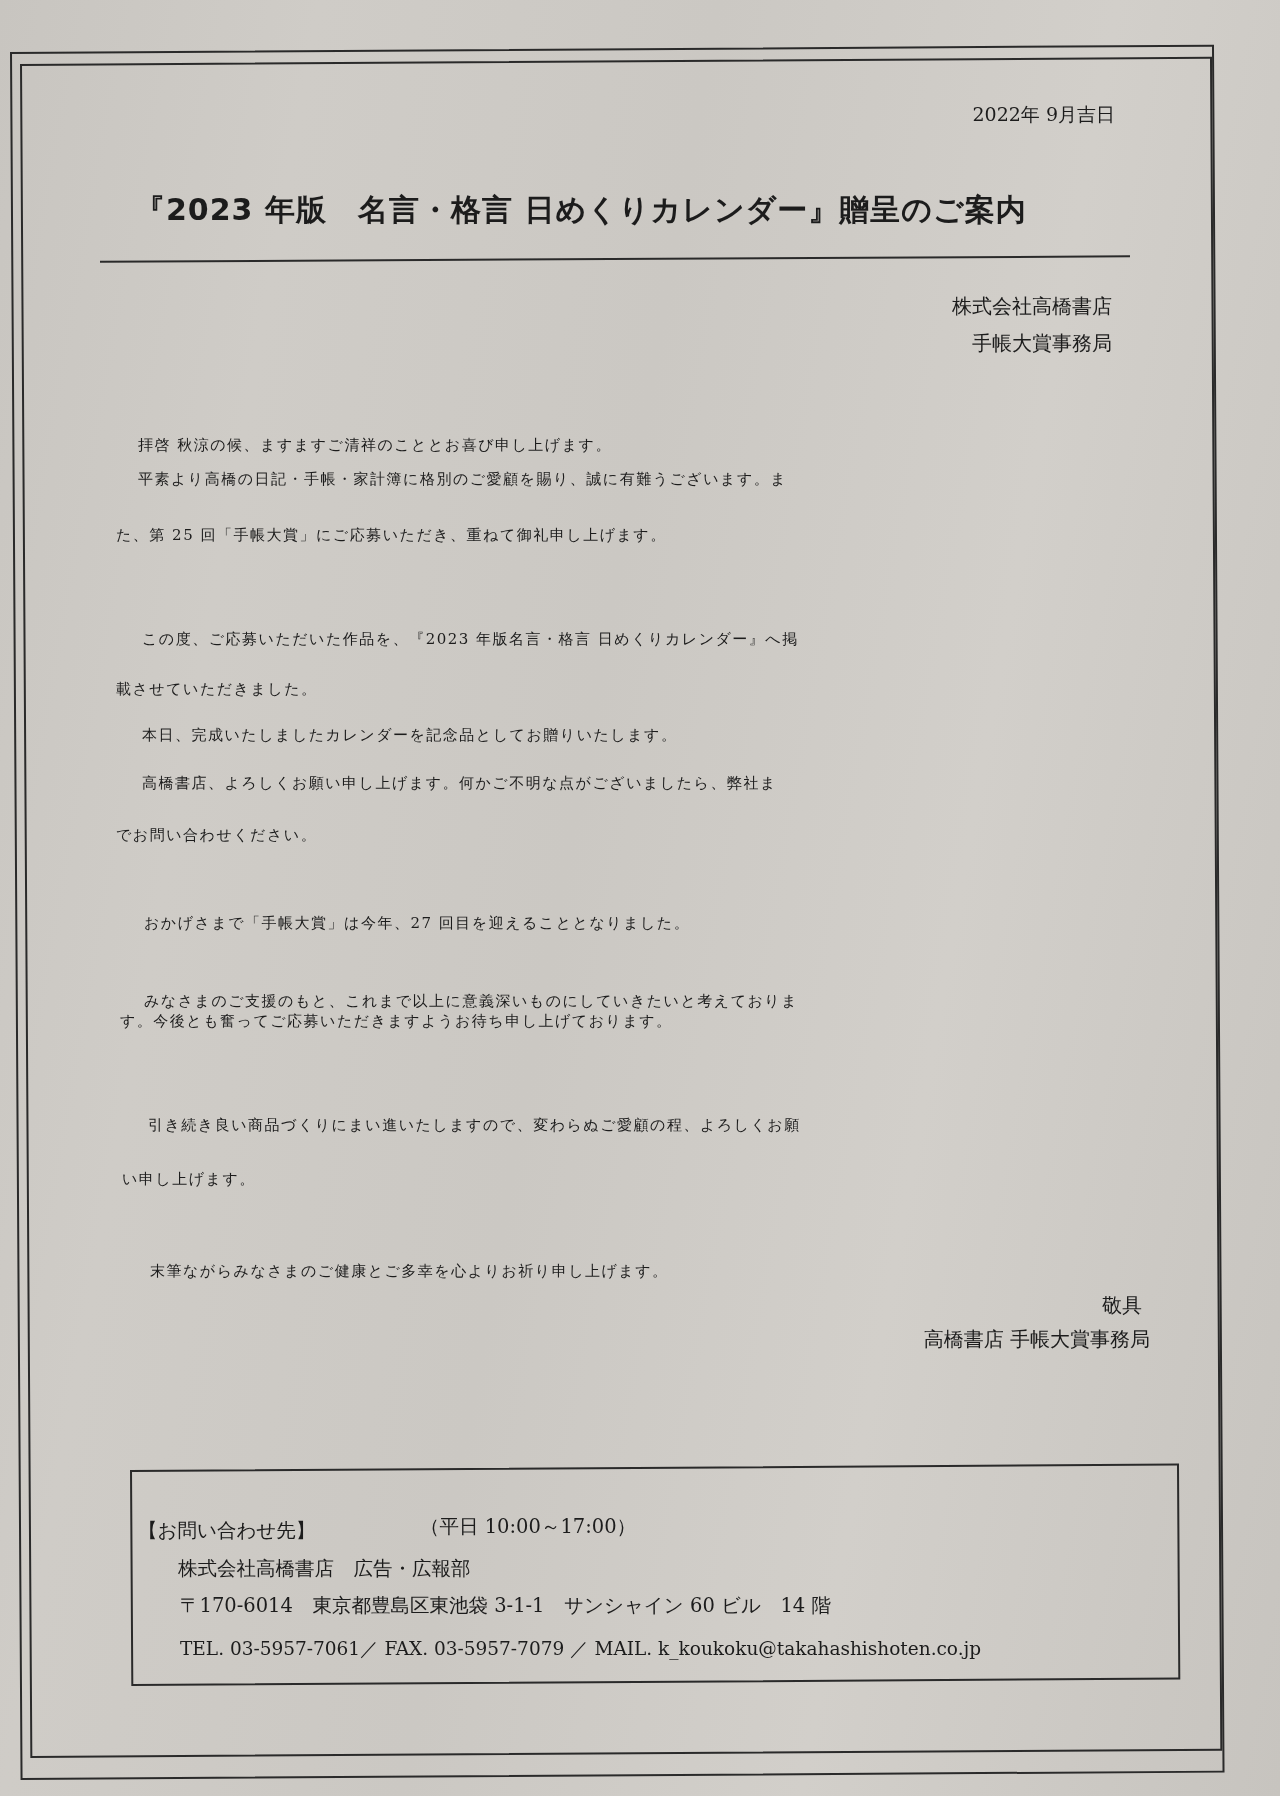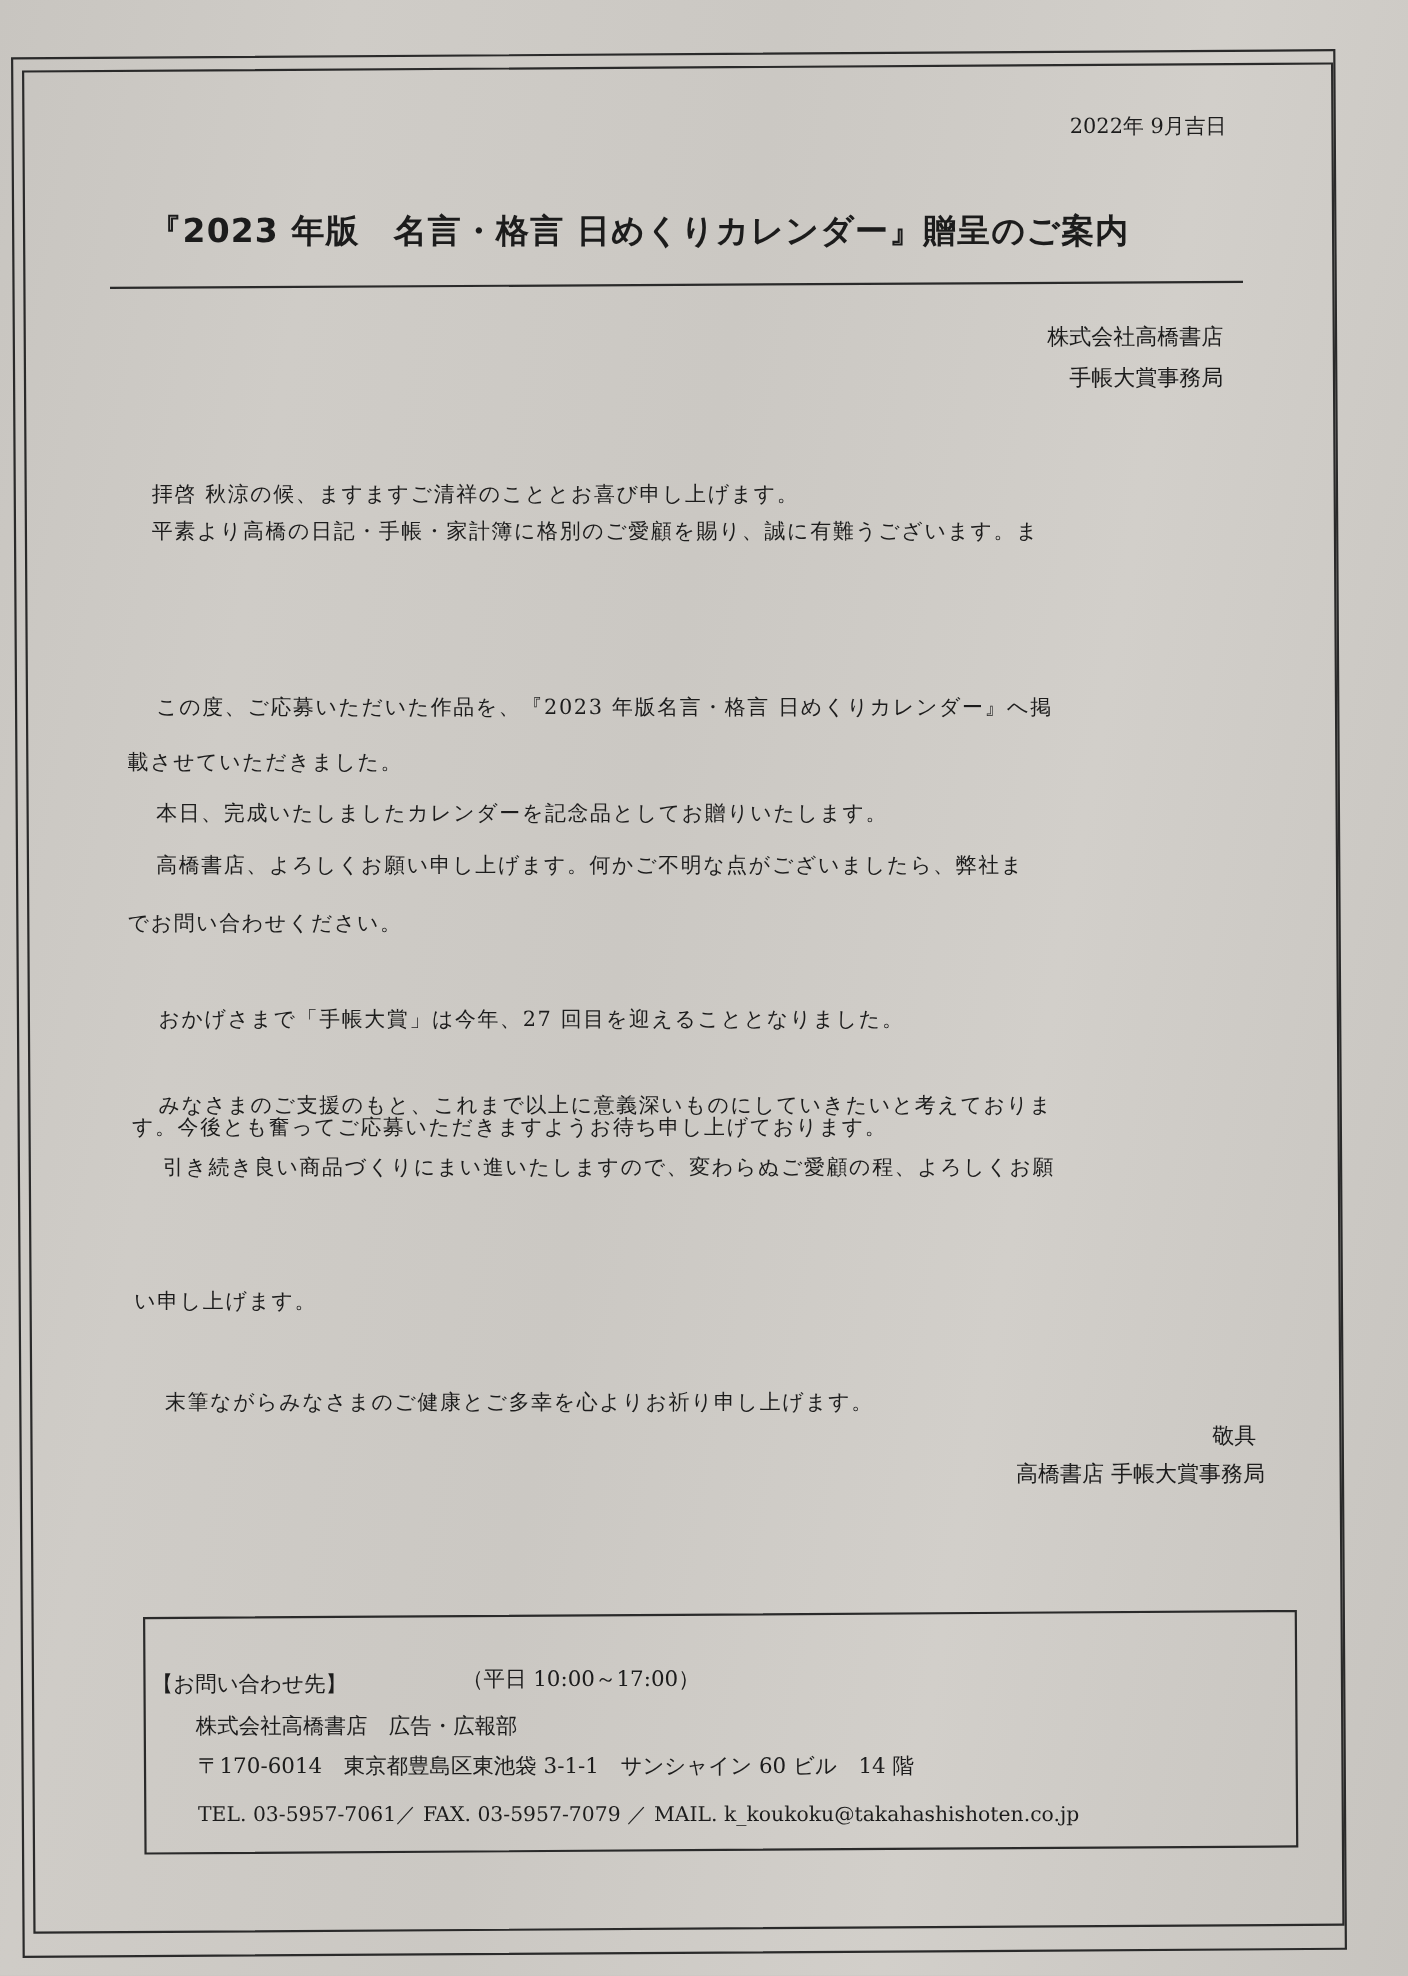--- a/index.html
+++ b/index.html
@@ -21,21 +21,21 @@
   .frame-inner {
     position: absolute; left: 20px; top: 64px; width: 1188px; height: 1690px;
     border: 2px solid #2a2a2a; transform: rotate(-0.35deg); transform-origin: top left;
   }
   .content { position: absolute; left: 0; top: 0; width: 1280px; height: 1796px; }
   .abs { position: absolute; white-space: nowrap; }
   .date { right: 165px; top: 102px; font-size: 19px; }
   .title { left: 135px; top: 190px; font-size: 30px; font-weight: bold; font-family: "DejaVu Sans", "Liberation Sans", sans-serif; letter-spacing: 1px; }
   .title-rule { position: absolute; left: 100px; top: 258px; width: 1030px; height: 0; border-top: 2px solid #2a2a2a; transform: rotate(-0.3deg); }
   .sender { right: 168px; font-size: 20px; text-align: right; }
-  .p { left: 118px; font-size: 19px; letter-spacing: 1.5px; }
+  .p { left: 118px; font-size: 15px; letter-spacing: 1.5px; }
   .closing { right: 138px; font-size: 20px; margin-left: 13px; }
   .signature { right: 130px; font-size: 20px; }
   .contact-box {
     position: absolute; left: 130px; top: 1470px; width: 1045px; height: 212px;
     border: 2px solid #2a2a2a; transform: rotate(-0.35deg); transform-origin: top left;
   }
   .c { font-size: 19.5px; }
 </style>
 </head>
 <body>
@@ -47,32 +47,33 @@
 <div class="content">
   <div class="abs date">2022年 9月吉日</div>
   <div class="abs title">『2023 年版　名言・格言 日めくりカレンダー』贈呈のご案内</div>
   <div class="title-rule"></div>
 
   <div class="abs sender" style="top:293px">株式会社高橋書店</div>
   <div class="abs sender" style="top:330px">手帳大賞事務局</div>
 
   <div class="abs p" style="left:138px;top:436px">拝啓 秋涼の候、ますますご清祥のこととお喜び申し上げます。</div>
   <div class="abs p" style="left:138px;top:470px">平素より高橋の日記・手帳・家計簿に格別のご愛顧を賜り、誠に有難うございます。ま</div>
+  <div class="abs p" style="left:116px;top:526px">た、第 25 回「手帳大賞」にご応募いただき、重ねて御礼申し上げます。</div>
 
   <div class="abs p" style="left:142px;top:630px">この度、ご応募いただいた作品を、『2023 年版名言・格言 日めくりカレンダー』へ掲</div>
   <div class="abs p" style="left:116px;top:680px">載させていただきました。</div>
   <div class="abs p" style="left:142px;top:726px">本日、完成いたしましたカレンダーを記念品としてお贈りいたします。</div>
   <div class="abs p" style="left:142px;top:774px">高橋書店、よろしくお願い申し上げます。何かご不明な点がございましたら、弊社ま</div>
   <div class="abs p" style="left:116px;top:826px">でお問い合わせください。</div>
 
   <div class="abs p" style="left:144px;top:914px">おかげさまで「手帳大賞」は今年、27 回目を迎えることとなりました。</div>
   <div class="abs p" style="left:144px;top:992px">みなさまのご支援のもと、これまで以上に意義深いものにしていきたいと考えておりま</div>
   <div class="abs p" style="left:120px;top:1012px">す。今後とも奮ってご応募いただきますようお待ち申し上げております。</div>
 
-  <div class="abs p" style="left:148px;top:1048px">引き続き良い商品づくりにまい進いたしますので、変わらぬご愛顧の程、よろしくお願</div>
+  <div class="abs p" style="left:148px;top:1116px">引き続き良い商品づくりにまい進いたしますので、変わらぬご愛顧の程、よろしくお願</div>
   <div class="abs p" style="left:122px;top:1170px">い申し上げます。</div>
 
   <div class="abs p" style="left:150px;top:1262px">末筆ながらみなさまのご健康とご多幸を心よりお祈り申し上げます。</div>
 
   <div class="abs closing" style="top:1292px">敬具</div>
   <div class="abs signature" style="top:1326px">高橋書店 手帳大賞事務局</div>
 
   <div class="contact-box"></div>
   <div class="abs c" style="left:138px;top:1517px">【お問い合わせ先】</div>
   <div class="abs c" style="left:420px;top:1513px">（平日 10:00～17:00）</div>

